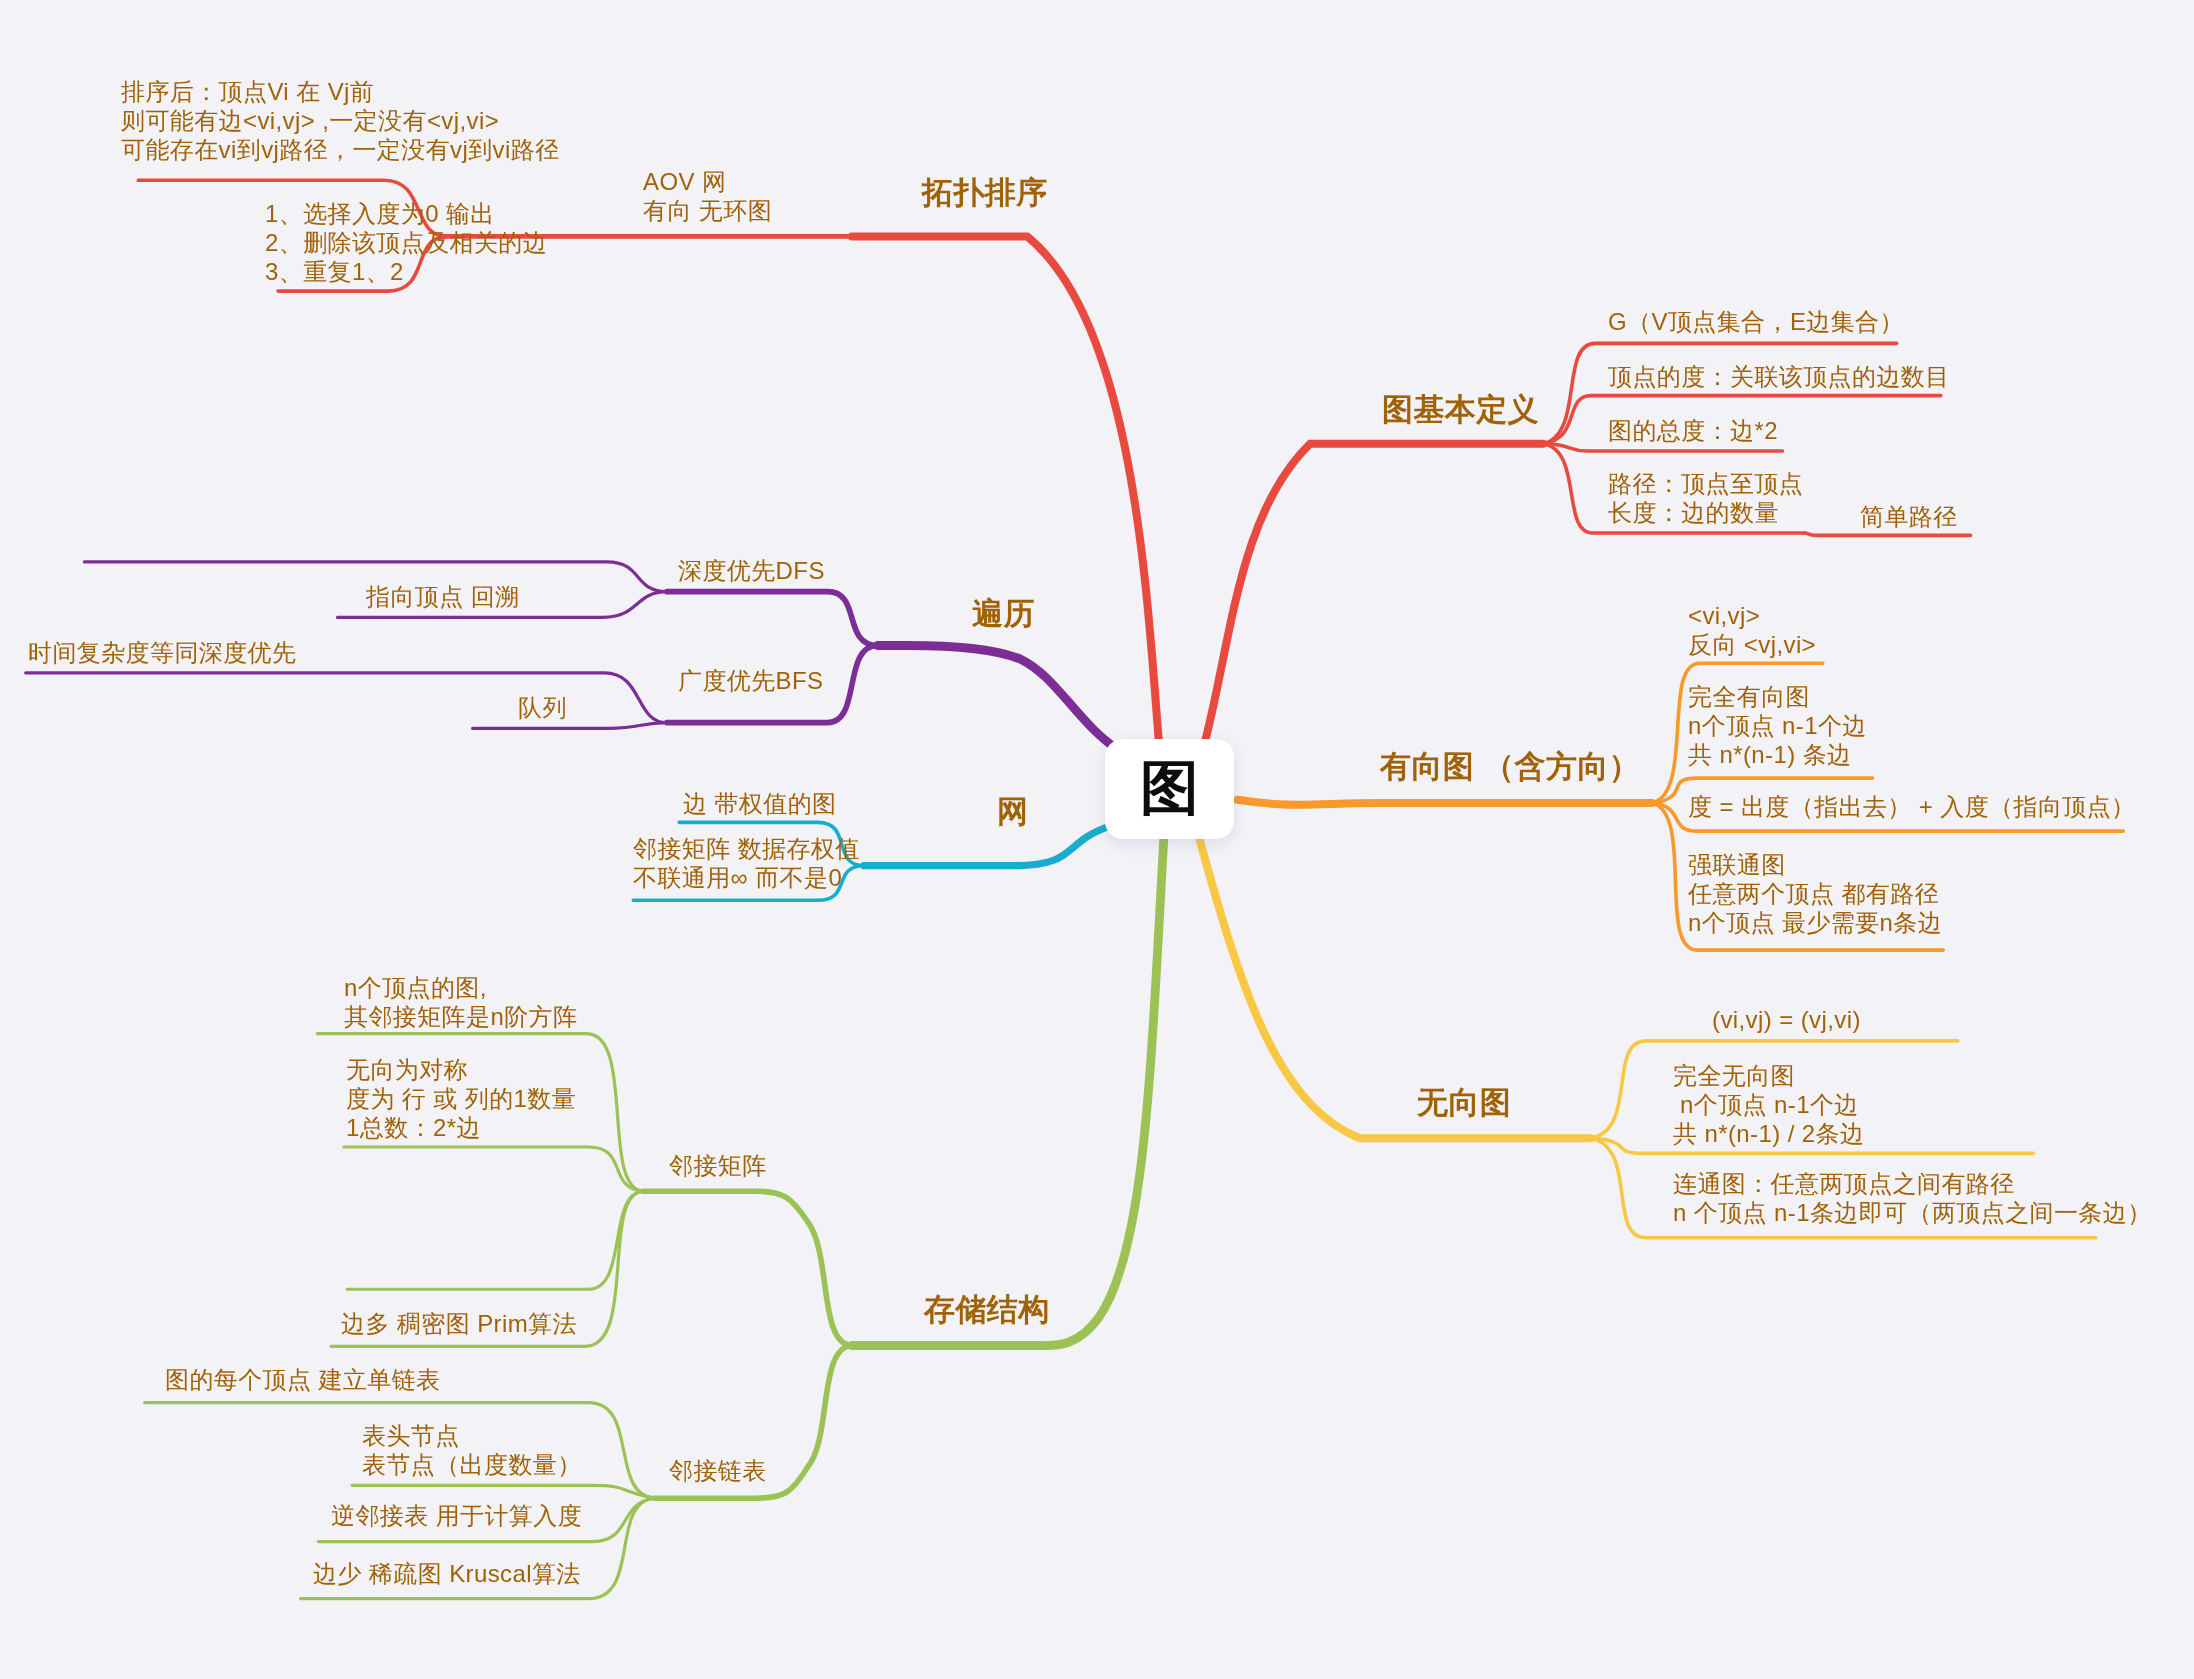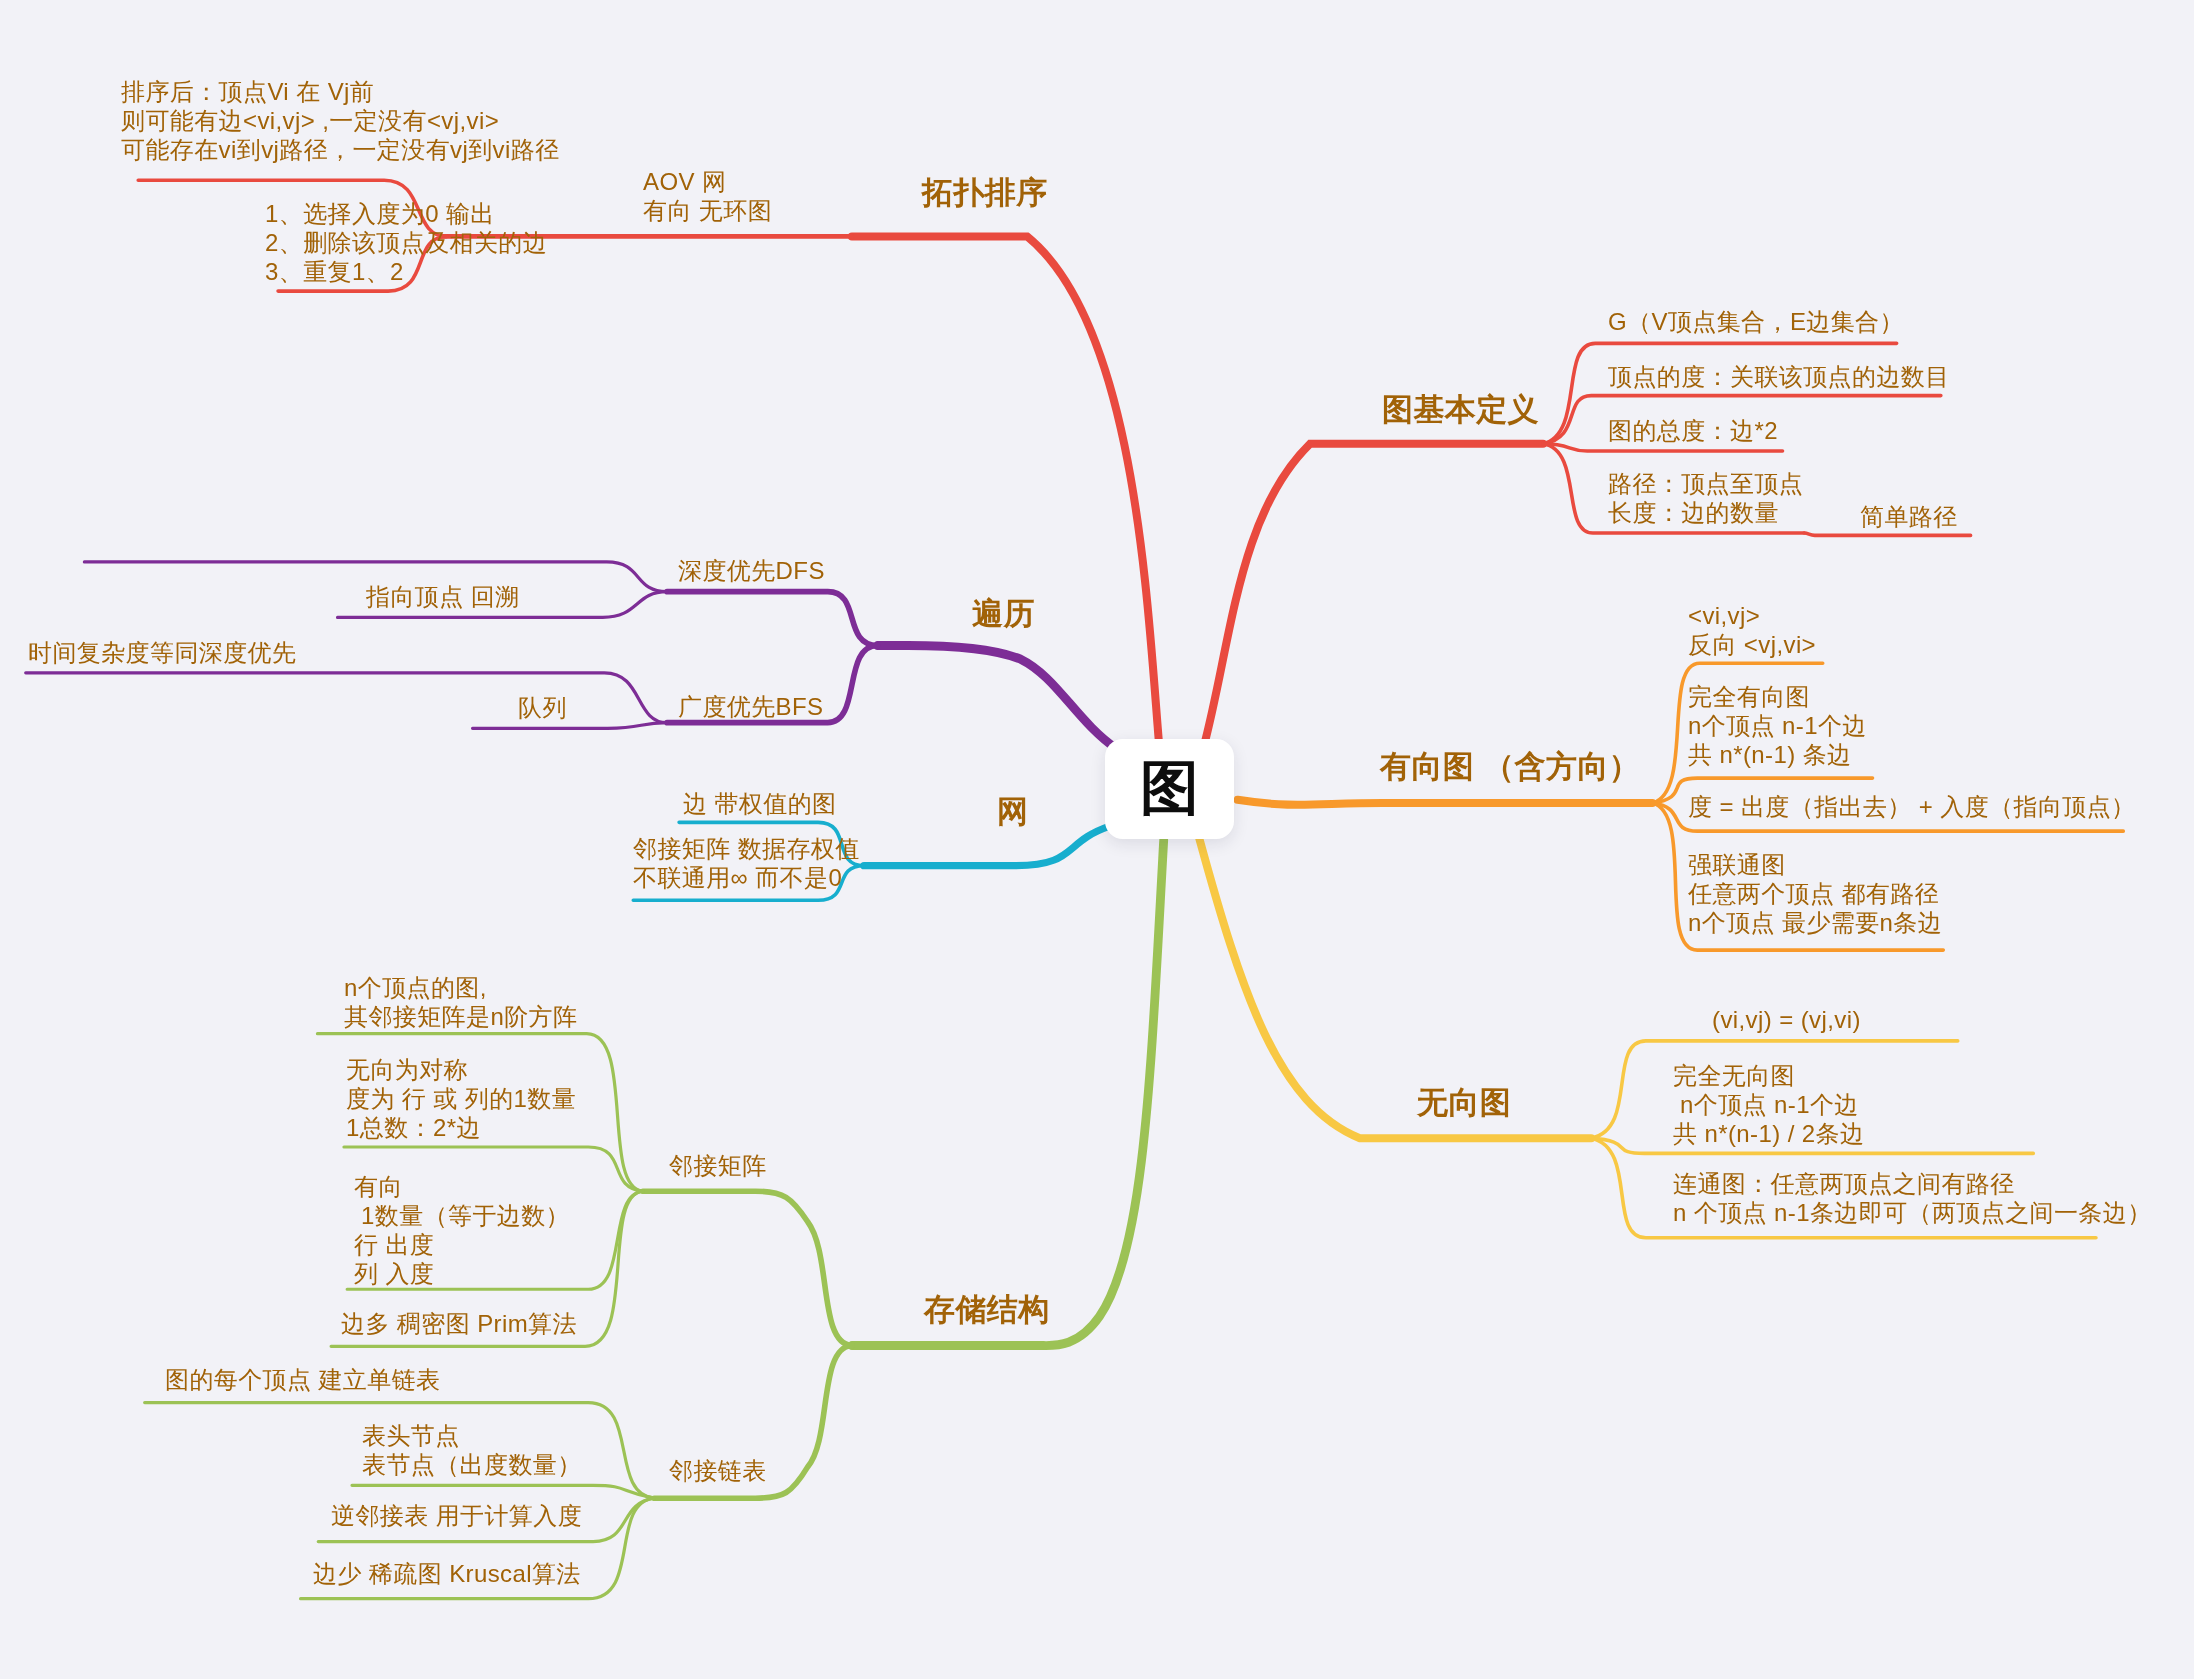--- a/index.html
+++ b/index.html
@@ -124,21 +124,21 @@
   <div class="node" style="left:1608px;top:362px">顶点的度：关联该顶点的边数目</div>
   <div class="node" style="left:1608px;top:416px">图的总度：边*2</div>
   <div class="node" style="left:1608px;top:469px">路径：顶点至顶点
 长度：边的数量</div>
   <div class="node" style="left:1860px;top:502px">简单路径</div>
 
   <div class="node" style="left:678px;top:556px">深度优先DFS</div>
   <div class="node" style="left:366px;top:582px">指向顶点 回溯</div>
   <div class="node lv1" style="left:936px;top:596px">遍历</div>
   <div class="node" style="left:28px;top:638px">时间复杂度等同深度优先</div>
-  <div class="node" style="left:678px;top:692px">广度优先BFS</div>
+  <div class="node" style="left:678px;top:666px">广度优先BFS</div>
   <div class="node" style="left:518px;top:693px">队列</div>
 
   <div class="node" style="left:683px;top:789px">边 带权值的图</div>
   <div class="node lv1" style="left:961px;top:794px">网</div>
   <div class="node" style="left:633px;top:834px">邻接矩阵 数据存权值
 不联通用∞ 而不是0</div>
 
   <div class="node lv1" style="left:1344px;top:749px">有向图 （含方向）</div>
   <div class="node" style="left:1688px;top:601px">&lt;vi,vj&gt;
 反向 &lt;vj,vi&gt;</div>
@@ -158,24 +158,20 @@
   <div class="node" style="left:1673px;top:1169px">连通图：任意两顶点之间有路径
 n 个顶点 n-1条边即可（两顶点之间一条边）</div>
 
   <div class="node lv1" style="left:888px;top:1292px">存储结构</div>
   <div class="node" style="left:344px;top:973px">n个顶点的图,
 其邻接矩阵是n阶方阵</div>
   <div class="node" style="left:346px;top:1055px">无向为对称
 度为 行 或 列的1数量
 1总数：2*边</div>
   <div class="node" style="left:669px;top:1151px">邻接矩阵</div>
-  <div class="node" style="left:354px;top:1172px">有向
- 1数量（等于边数）
-行 出度
-列 入度</div>
   <div class="node" style="left:341px;top:1309px">边多 稠密图 Prim算法</div>
   <div class="node" style="left:165px;top:1365px">图的每个顶点 建立单链表</div>
   <div class="node" style="left:362px;top:1421px">表头节点
 表节点（出度数量）</div>
   <div class="node" style="left:669px;top:1456px">邻接链表</div>
   <div class="node" style="left:331px;top:1501px">逆邻接表 用于计算入度</div>
   <div class="node" style="left:313px;top:1559px">边少 稀疏图 Kruscal算法</div>
 
 </div>
 

